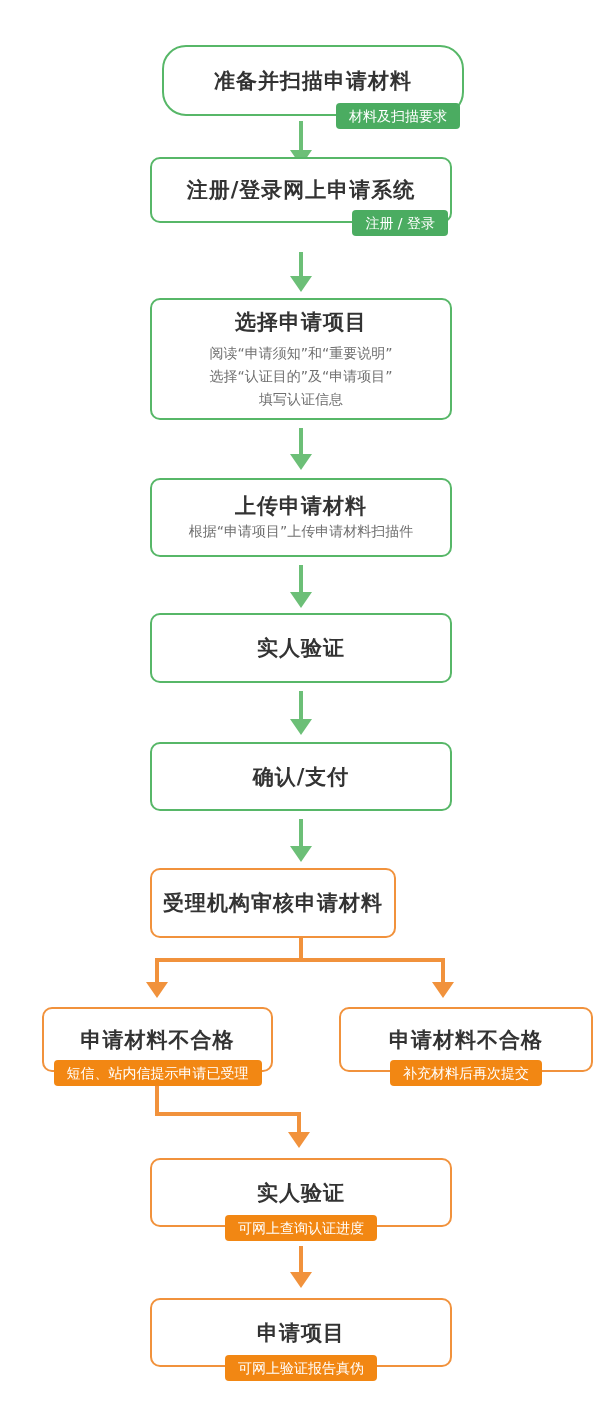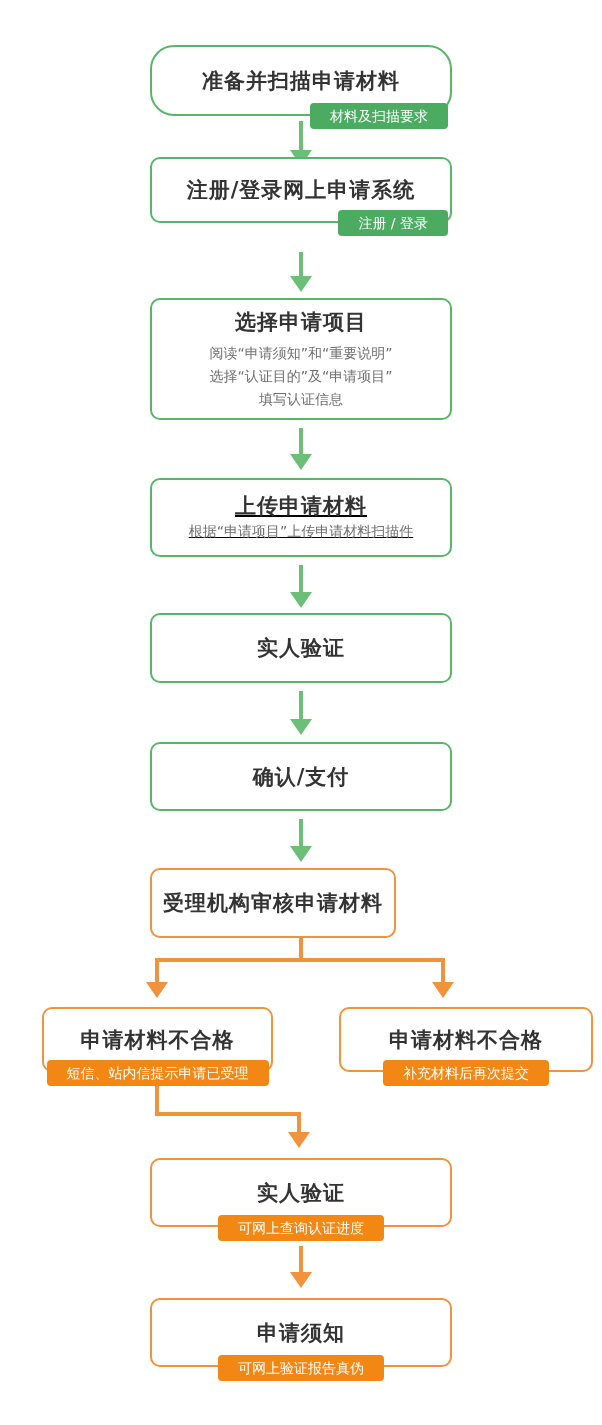--- a/index.html
+++ b/index.html
@@ -48,21 +48,21 @@
     font-size:14px;
     color:var(--subtitle-text);
     line-height:23px;
     white-space:nowrap;
   }
   .gap-below{margin-bottom:6px;}
   .badge{
     position:absolute;
     font-size:14px;
     color:#ffffff;
-    padding:3px 20px;
+    padding:3px 13px;
     border-radius:4px;
     white-space:nowrap;
     line-height:20px;
     cursor:pointer;
   }
   .badge.green{background:var(--green-badge);}
   .badge.orange{background:var(--orange-badge);}
   .badge.right{right:2px;bottom:-15px;}
   .badge.center{left:50%;transform:translateX(-50%);bottom:-16px;}
 
@@ -83,24 +83,24 @@
     border-top-style:solid;
   }
   .varrow.green .stem{background:var(--green-arrow);}
   .varrow.green .head{border-top-color:var(--green-arrow);}
   .varrow.orange .stem{background:var(--orange-line);}
   .varrow.orange .head{border-top-color:var(--orange-line);}
 
   .oline{position:absolute;background:var(--orange-line);}
 
   
-  #n0{left:150px;top:45px;width:302px;height:71px;border-radius:24px;}
+  #n0{left:162px;top:45px;width:302px;height:71px;border-radius:24px;}
   #n1{left:150px;top:157px;width:302px;height:66px;}
   #n2{left:150px;top:298px;width:302px;height:122px;}
-  #n3{left:150px;top:478px;width:302px;height:79px;text-decoration:underline;}
+  #n3{left:150px;top:478px;width:302px;height:79px;}
   #n4{left:150px;top:613px;width:302px;height:70px;}
   #n5{left:150px;top:742px;width:302px;height:69px;}
   #n6{left:150px;top:868px;width:246px;height:70px;}
   #n7{left:42px;top:1007px;width:231px;height:65px;}
   #n8{left:327px;top:1007px;width:254px;height:65px;margin-left:12px;}
   #n9{left:150px;top:1158px;width:302px;height:69px;}
   #n10{left:150px;top:1298px;width:302px;height:69px;}
 
   
   #a1{left:290px;top:121px;}  #a1 .stem{height:29px;}
@@ -225,17 +225,17 @@
     <div class="title">实人验证</div>
     <div class="badge orange center">可网上查询认证进度</div>
   </div>
 
   <div class="varrow orange" id="a7">
     <div class="stem"></div>
     <div class="head"></div>
   </div>
 
   <div class="node orange" id="n10">
-    <div class="title">申请须知</div>
+    <div class="title">申请项目</div>
     <div class="badge orange center">可网上验证报告真伪</div>
   </div>
 
 </div>
 
 </body></html>

